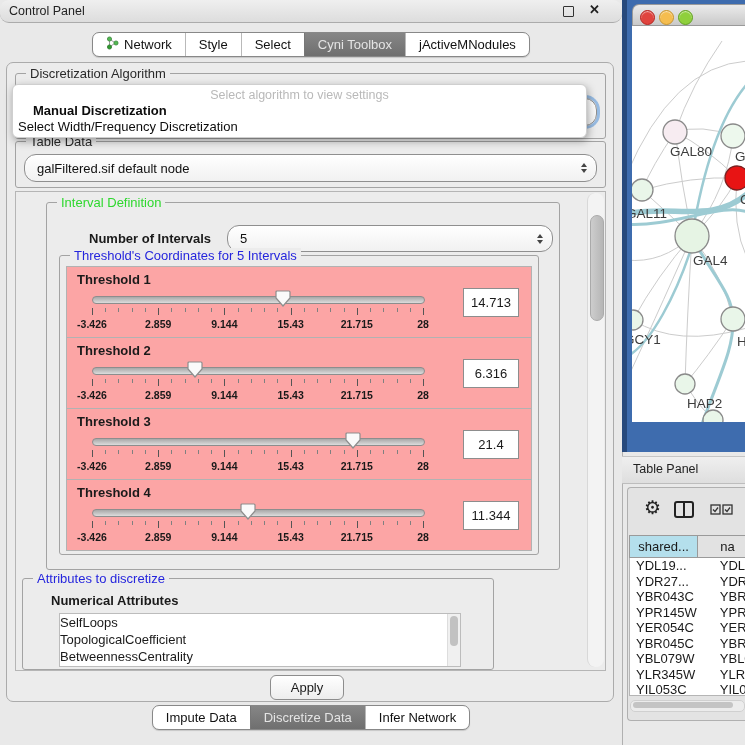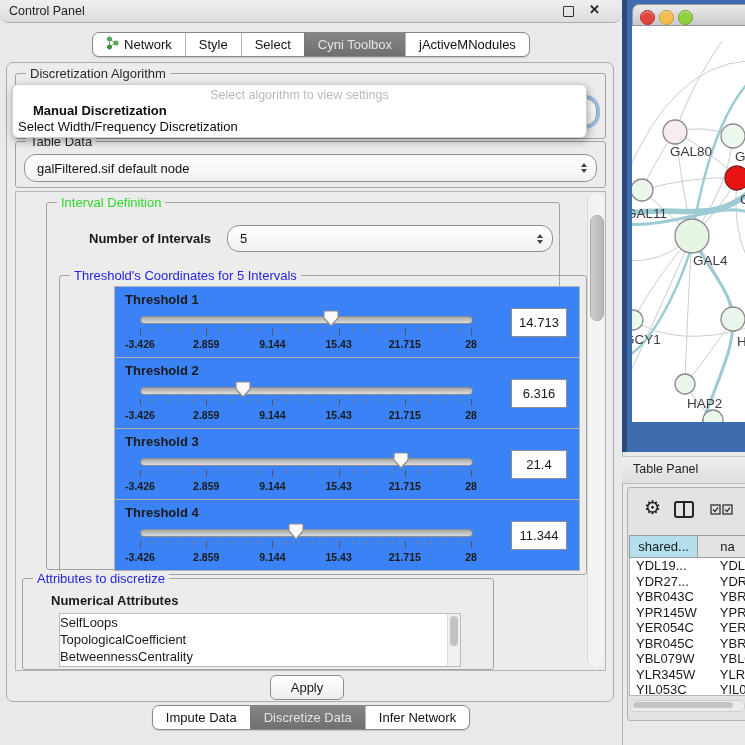--- a/index.html
+++ b/index.html
@@ -55,23 +55,23 @@
 
   
   #scroll-area{position:absolute;left:8px;top:128px;width:589px;height:478px;border:1px solid #b5b5b5;background:#ececec;overflow:hidden;}
   #v-scrollbar{position:absolute;right:1px;top:1px;width:16px;height:474px;background:#f3f3f3;border-left:1px solid #d8d8d8;border-radius:8px;}
   #v-thumb{position:absolute;left:1.5px;top:22px;width:12px;height:104px;border-radius:7px;
       background:linear-gradient(90deg,#cdcdcd,#b6b6b6);border:1px solid #aaa;cursor:grab;}
 
   #interval-group{left:30px;top:10px;width:512px;height:366px;}
   #numint-label{position:absolute;left:42px;top:28px;font-size:13px;font-weight:bold;}
   #numint-combo{left:180px;top:22px;width:300px;height:25px;}
-  #thr-group{left:12px;top:72px;width:478px;height:298px;padding-left:48px;}
-
-  .thr-panel{position:relative;margin:0 6px;height:70px;background:#3b82f6;border:1px solid #b2b2b2;}
+  #thr-group{left:12px;top:52px;width:478px;height:298px;}
+
+  .thr-panel{position:relative;margin:0 6px;height:70px;background:#fca5a5;border:1px solid #b2b2b2;}
   .thr-panel + .thr-panel{margin-top:-1px;}
   .thr-panel:first-of-type{margin-top:10px;}
   .thr-title{position:absolute;left:10px;top:5px;font-size:13px;font-weight:bold;}
   .thr-track{position:absolute;left:25px;top:29px;width:331px;height:6px;border:1px solid #8d8d8d;border-radius:4px;
       background:linear-gradient(#a8a8a8,#dcdcdc);}
   .thr-thumb{position:absolute;top:23px;width:16px;height:17px;cursor:grab;}
   .ticks{position:absolute;left:25px;top:41px;width:331px;height:8px;}
   .tick{position:absolute;top:0;width:1px;height:4px;background:#808080;}
   .tick.major{height:7px;background:#555;}
   .tlabels{position:absolute;left:25px;top:51px;width:331px;height:12px;font-size:10.5px;font-weight:bold;color:#1a1a1a;}

